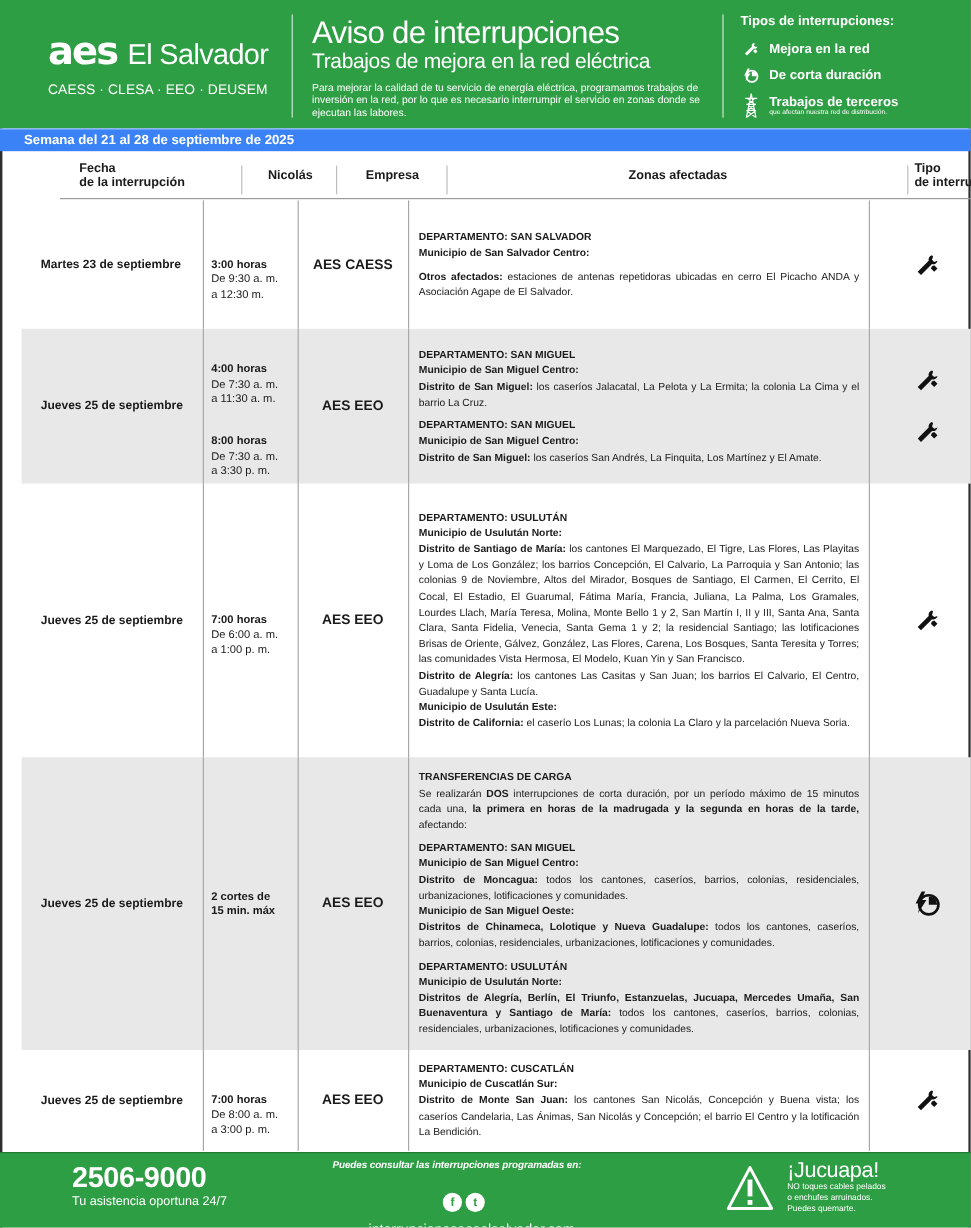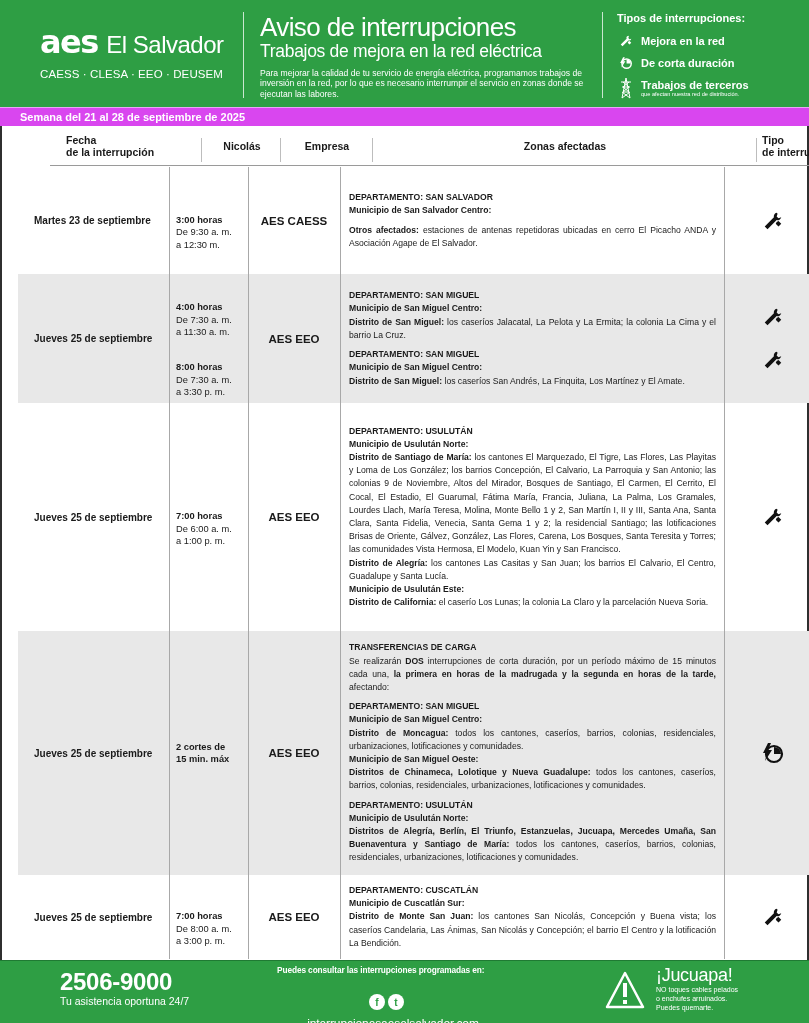--- a/index.html
+++ b/index.html
@@ -21,21 +21,21 @@
   .title-block .t1 { font-size: 26px; font-weight: normal; line-height: 30px; letter-spacing: -0.6px; }
   .title-block .t2 { font-size: 17.5px; line-height: 19px; letter-spacing: -0.3px; }
   .title-block .desc { font-size: 8.6px; line-height: 10.4px; margin-top: 7px; }
   .legend { position: absolute; left: 617px; top: 12px; width: 190px; }
   .legend .lt { font-size: 11px; font-weight: bold; margin-bottom: 6px; }
   .legend .li { display: flex; align-items: center; font-size: 11px; font-weight: bold; height: 22px; }
   .legend .li .ic { width: 18px; margin-right: 6px; display: inline-flex; justify-content: center; }
   .legend .li .sub { font-size: 5.6px; font-weight: normal; display: block; line-height: 6px; }
   .legend .li.third { height: 28px; }
 
-  .week-bar { position: absolute; left: 0; top: 107px; width: 809px; height: 19px; background: #d946ef; color: #fff; border-top: 1px solid rgba(255,255,255,0.5); font-size: 11px; font-weight: bold; padding-left: 20px; line-height: 18px; }
+  .week-bar { position: absolute; left: 0; top: 107px; width: 809px; height: 19px; background: #3b82f6; color: #fff; border-top: 1px solid rgba(255,255,255,0.5); font-size: 11px; font-weight: bold; padding-left: 20px; line-height: 18px; }
 
   
   .table { position: absolute; left: 18px; top: 126px; width: 803px; padding-left: 32px; }
   .thead { position: relative; height: 40px; border-bottom: 1px solid #9a9a9a; margin: 0 10px 0 0; }
   .th { position: absolute; top: 0; height: 40px; font-size: 10.5px; font-weight: bold; display: flex; align-items: center; line-height: 12.5px; }
   .th.c1 { left: 16px; width: 130px; }
   .th.c2 { left: 152px; width: 80px; justify-content: center; }
   .th.c3 { left: 232px; width: 90px; justify-content: center; }
   .th.c4 { left: 325px; width: 380px; justify-content: center; }
   .th.c5 { left: 712px; width: 90px; }
@@ -54,21 +54,21 @@
   .cell.type { left: 707px; width: 96px; justify-content: center; flex-direction: column; }
   .zb + .zb { margin-top: 6px; }
   .zb p { margin: 0; }
   .zb .b { font-weight: bold; }
   .tool-ic { display: block; }
 
   
   .footer { position: absolute; left: 0; top: 960px; width: 809px; height: 63px; background: #2e9e44; color: #fff; border-top: 1px solid #1f7a33; }
   .phone { position: absolute; left: 60px; top: 6px; font-size: 24px; font-weight: bold; letter-spacing: -0.3px; line-height: 30px; }
   .phone-sub { position: absolute; left: 60px; top: 34px; font-size: 10.5px; }
-  .consult { position: absolute; left: 277px; top: 4px; font-size: 8.3px; font-weight: bold; letter-spacing: -0.1px; }
+  .consult { position: absolute; left: 277px; top: 4px; font-size: 8.3px; font-weight: bold; letter-spacing: -0.1px; font-style: italic; }
   .site { position: absolute; left: 292px; top: 16px; font-size: 12px; letter-spacing: -0.1px; margin-top: 40px; }
   .social { position: absolute; left: 369px; top: 33px; display: flex; gap: 3px; }
   .social span { width: 16px; height: 16px; border-radius: 50%; background: #fff; color: #2e9e44; font-size: 10px; font-weight: bold; display: flex; align-items: center; justify-content: center; }
   .warn-ic { position: absolute; left: 604px; top: 9px; }
   .warn-title { position: absolute; left: 656px; top: 4px; font-size: 18px; letter-spacing: -0.3px; line-height: 20px; }
   .warn-text { position: absolute; left: 656px; top: 25px; font-size: 7px; line-height: 8.8px; }
 </style>
 </head>
 <body>
 

